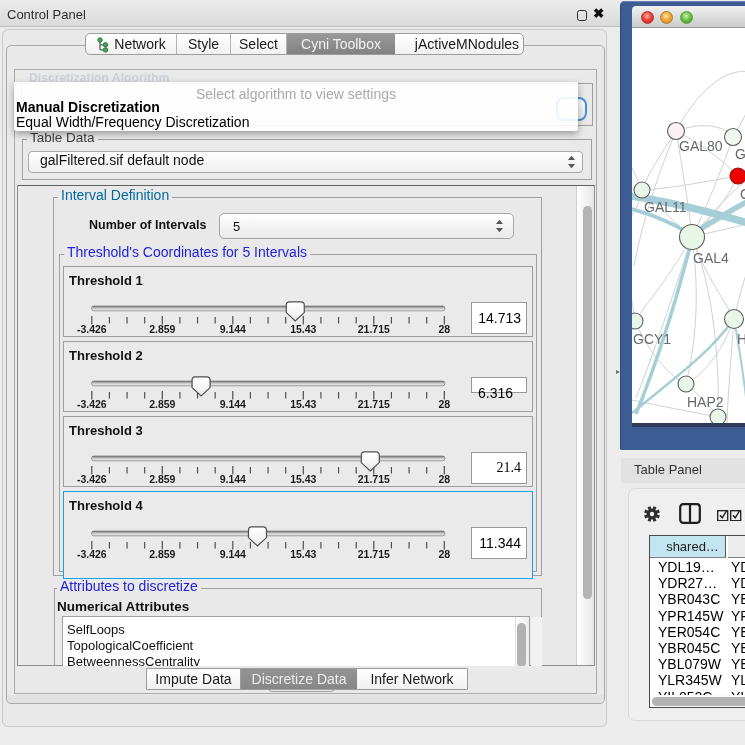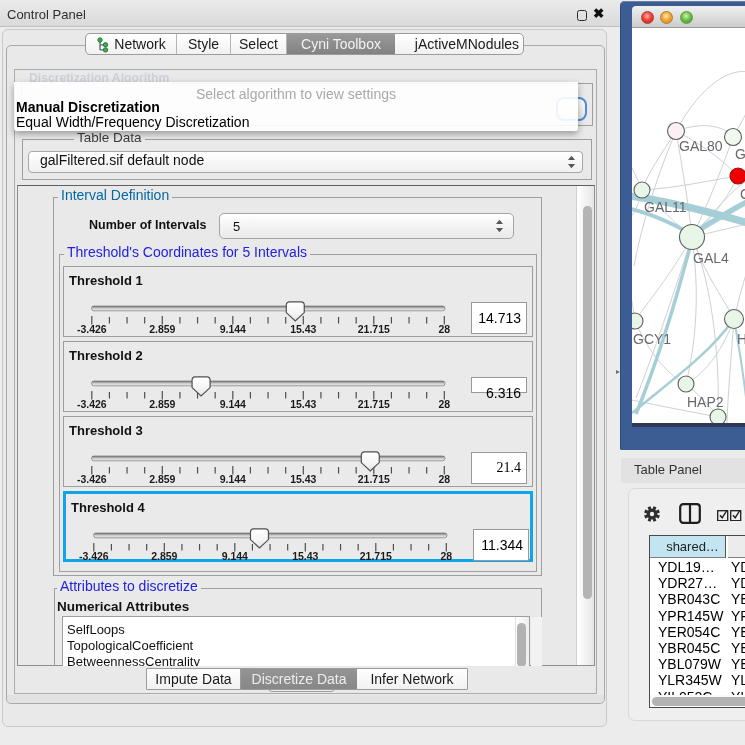--- a/index.html
+++ b/index.html
@@ -39,21 +39,21 @@
 </div>
 
 <div class="abs" style="left:14px;top:69px;width:583px;height:625px;border:1px solid #ababab;"></div>
 
 <div class="abs" style="left:21px;top:83px;width:572px;height:43px;border:1px solid #9f9f9f;"></div>
 <div class="grpttl" style="left:26px;top:72px;color:#ccd0d7;font-weight:bold;font-size:12.2px;">Discretization Algorithm</div>
 
 <div class="abs" style="left:556px;top:96.5px;width:31px;height:24.5px;border:2.3px solid #4a8fd4;border-radius:8px;background:linear-gradient(#ffffff,#e6e6e6);"></div>
 
 <div class="abs" style="left:22px;top:139px;width:570px;height:41px;border:1px solid #9f9f9f;"></div>
-<div class="grpttl" style="left:27px;top:132px;font-size:13.5px;margin-left:47px;">Table Data</div>
+<div class="grpttl" style="left:27px;top:132px;font-size:13.5px;">Table Data</div>
 <div class="abs" style="left:28px;top:151px;width:555px;height:22px;background:linear-gradient(#ffffff,#efefef);border:1px solid #a8a8a8;border-radius:4px;"></div>
 <div class="abs" style="left:40px;top:151.5px;font-size:14px;color:#111;">galFiltered.sif default node</div>
 <svg class="abs" style="left:566px;top:153px;" width="11" height="18" viewBox="0 0 11 18">
   <path d="M2 7 L5.5 2.8 L9 7 Z" fill="#555"></path>
   <path d="M2 11 L5.5 15.2 L9 11 Z" fill="#555"></path>
 </svg>
 
 <div class="abs" style="left:17px;top:185px;width:578px;height:481px;border:1px solid #8f8f8f;border-top-color:#5f5f5f;background:#e9e9e9;"></div>
 
 <div class="abs" style="left:576px;top:186px;width:18px;height:479px;background:linear-gradient(90deg,#ffffff,#f0f0f0 60%,#e6e6e6);border-left:1px solid #cfcfcf;"></div>
@@ -161,21 +161,21 @@
       <rect x="27.5" y="39" width="353.5" height="4.8" rx="2.4" fill="url(#trackgrad1)" stroke="#8f8f8f" stroke-width="0.9"></rect>
       <line x1="28.3" y1="39.8" x2="380.2" y2="39.8" stroke="#747474" stroke-width="1"></line>
       <text x="27.8" y="66" text-anchor="middle" font-size="10.5" font-weight="bold" fill="#1a1a1a" font-family="Liberation Sans, sans-serif">-3.426</text>
         <text x="98.3" y="66" text-anchor="middle" font-size="10.5" font-weight="bold" fill="#1a1a1a" font-family="Liberation Sans, sans-serif">2.859</text>
         <text x="168.8" y="66" text-anchor="middle" font-size="10.5" font-weight="bold" fill="#1a1a1a" font-family="Liberation Sans, sans-serif">9.144</text>
         <text x="239.3" y="66" text-anchor="middle" font-size="10.5" font-weight="bold" fill="#1a1a1a" font-family="Liberation Sans, sans-serif">15.43</text>
         <text x="309.8" y="66" text-anchor="middle" font-size="10.5" font-weight="bold" fill="#1a1a1a" font-family="Liberation Sans, sans-serif">21.715</text>
         <text x="380.3" y="66" text-anchor="middle" font-size="10.5" font-weight="bold" fill="#1a1a1a" font-family="Liberation Sans, sans-serif">28</text>
       <path d="M 128.07432699039012 38 a3.2 3.2 0 0 1 3.2 -3.2 h11.6 a3.2 3.2 0 0 1 3.2 3.2 v7.6 L 137.07432699039012 54 L 128.07432699039012 45.6 z" fill="url(#thumbgrad1)" stroke="#4f4f4f" stroke-width="1.2"></path>
     </svg>
-    <div style="position:absolute;left:407px;top:35px;width:56px;height:16px;background:#fff;border:1px solid #999;text-align:right;padding-right:5px;line-height:30px;font-size:14px;color:#000;">6.316</div>
+    <div style="position:absolute;left:407px;top:35px;width:56px;height:16px;background:#fff;border:1px solid #999;text-align:right;padding-right:13px;line-height:30px;font-size:14px;color:#000;">6.316</div>
   </div>
   <div class="abs" style="left:63px;top:416px;width:470px;height:71px;border:1px solid #9d9d9d;background:#eaeaea;">
     <div style="position:absolute;left:5px;top:6px;font-size:13px;font-weight:bold;color:#111;">Threshold 3</div>
     <svg width="470" height="71" viewBox="0 0 470 71" style="position:absolute;left:0;top:0;">
       <defs>
         <linearGradient id="trackgrad2" x1="0" y1="0" x2="0" y2="1">
           <stop offset="0" stop-color="#a6a6a6"></stop>
             <stop offset="0.5" stop-color="#cccccc"></stop>
             <stop offset="1" stop-color="#f2f2f2"></stop>
         </linearGradient>
@@ -211,21 +211,21 @@
       <text x="27.8" y="66" text-anchor="middle" font-size="10.5" font-weight="bold" fill="#1a1a1a" font-family="Liberation Sans, sans-serif">-3.426</text>
         <text x="98.3" y="66" text-anchor="middle" font-size="10.5" font-weight="bold" fill="#1a1a1a" font-family="Liberation Sans, sans-serif">2.859</text>
         <text x="168.8" y="66" text-anchor="middle" font-size="10.5" font-weight="bold" fill="#1a1a1a" font-family="Liberation Sans, sans-serif">9.144</text>
         <text x="239.3" y="66" text-anchor="middle" font-size="10.5" font-weight="bold" fill="#1a1a1a" font-family="Liberation Sans, sans-serif">15.43</text>
         <text x="309.8" y="66" text-anchor="middle" font-size="10.5" font-weight="bold" fill="#1a1a1a" font-family="Liberation Sans, sans-serif">21.715</text>
         <text x="380.3" y="66" text-anchor="middle" font-size="10.5" font-weight="bold" fill="#1a1a1a" font-family="Liberation Sans, sans-serif">28</text>
       <path d="M 297.26894291351107 38 a3.2 3.2 0 0 1 3.2 -3.2 h11.6 a3.2 3.2 0 0 1 3.2 3.2 v7.6 L 306.26894291351107 54 L 297.26894291351107 45.6 z" fill="url(#thumbgrad2)" stroke="#4f4f4f" stroke-width="1.2"></path>
     </svg>
     <div style="position:absolute;left:407px;top:35px;width:56px;height:32px;background:#fff;border:1px solid #999;text-align:right;padding-right:5px;line-height:30px;font-size:14px;color:#000;font-family:Liberation Serif, serif;">21.4</div>
   </div>
-  <div class="abs" style="left:63px;top:491px;width:470px;height:71px;border:3px solid #0ea5e9;background:#eaeaea;">
+  <div class="abs" style="left:63px;top:491px;width:470px;height:88px;border:1px solid #0ea5e9;background:#eaeaea;">
     <div style="position:absolute;left:5px;top:6px;font-size:13px;font-weight:bold;color:#111;">Threshold 4</div>
     <svg width="470" height="71" viewBox="0 0 470 71" style="position:absolute;left:0;top:0;">
       <defs>
         <linearGradient id="trackgrad3" x1="0" y1="0" x2="0" y2="1">
           <stop offset="0" stop-color="#a6a6a6"></stop>
             <stop offset="0.5" stop-color="#cccccc"></stop>
             <stop offset="1" stop-color="#f2f2f2"></stop>
         </linearGradient>
         <linearGradient id="thumbgrad3" x1="0" y1="0" x2="0" y2="1">
           <stop offset="0" stop-color="#ffffff"></stop>

